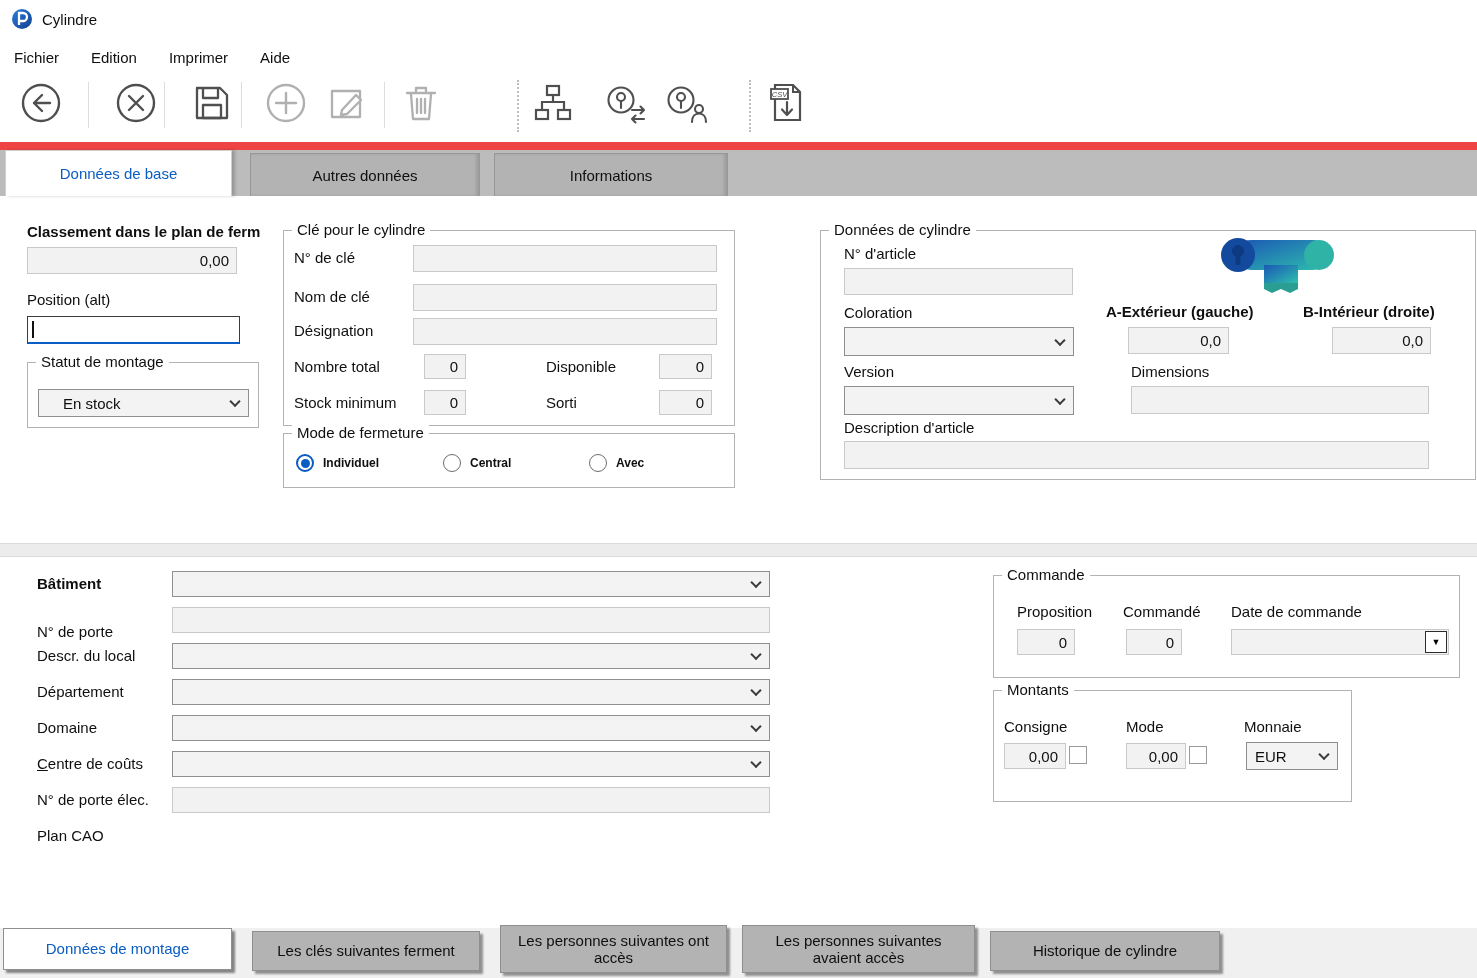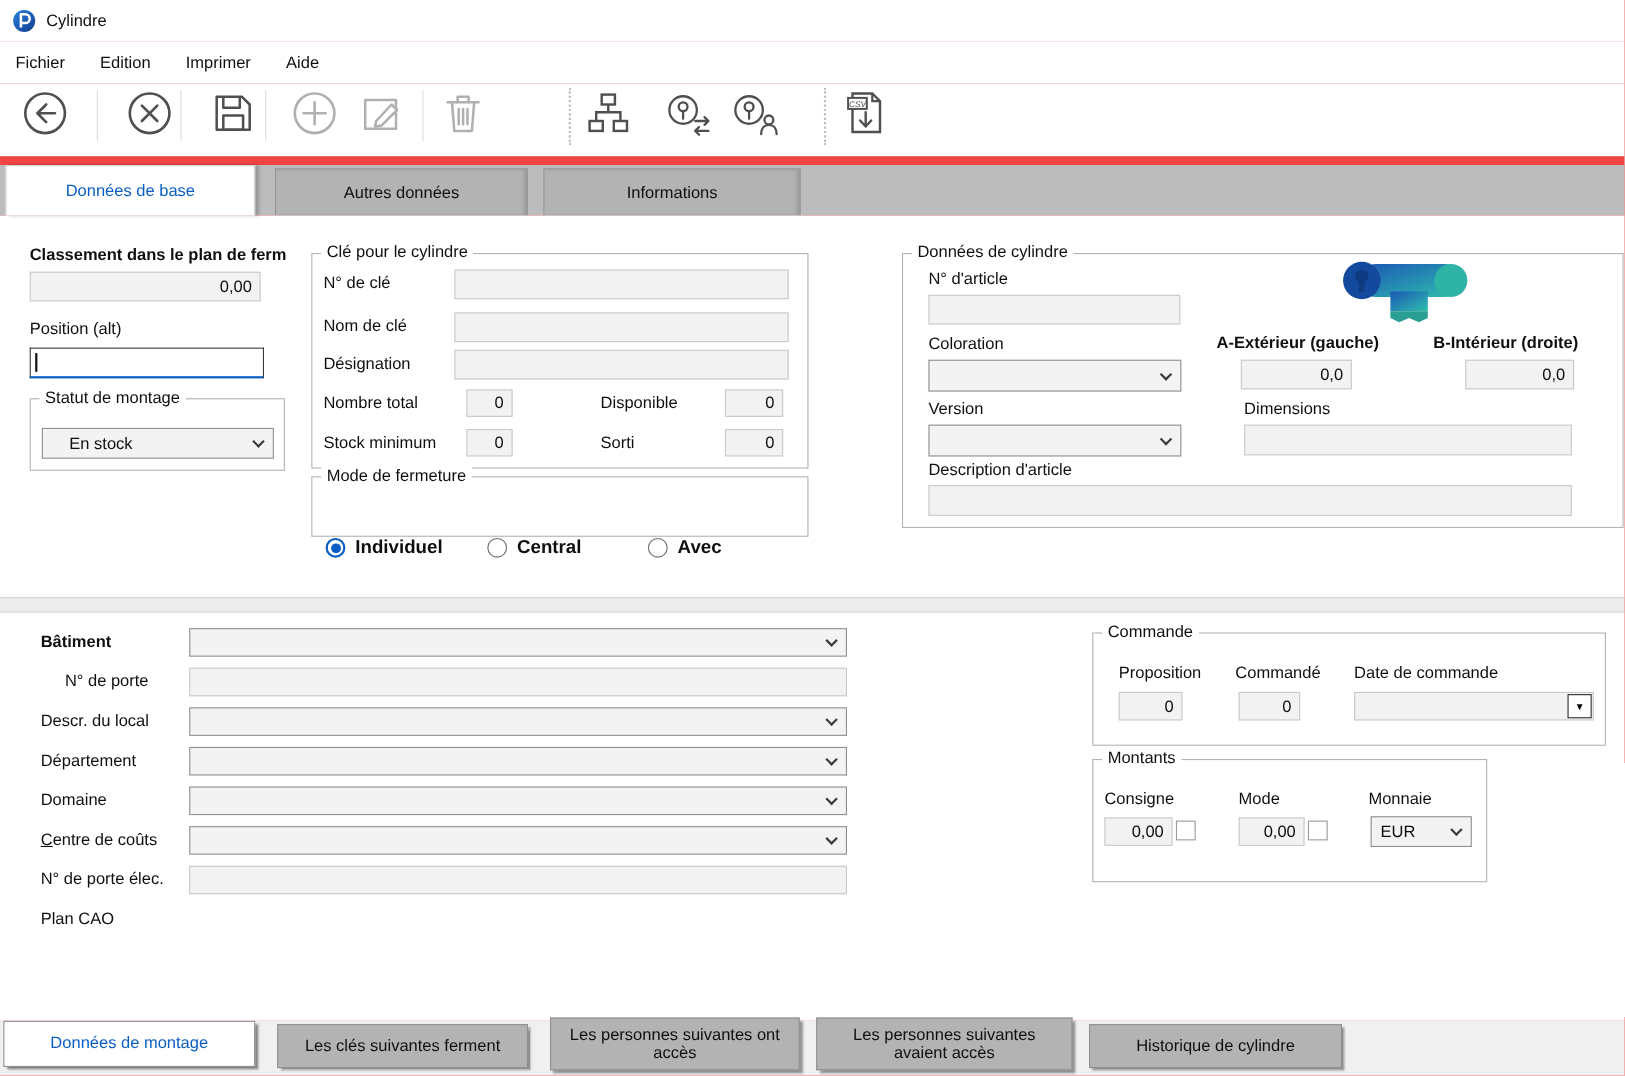--- a/index.html
+++ b/index.html
@@ -55,21 +55,21 @@
          border:1px solid #2b2b2b;display:flex;align-items:center;justify-content:center;
          font-size:9px;color:#000;}
   .chk{position:absolute;width:18px;height:18px;background:#fff;border:1px solid #9a9a9a;}
 
   
   .gbox{position:absolute;border:1px solid #b3b3b3;}
   .gtitle{position:absolute;top:-10px;left:8px;background:#fff;padding:0 5px;
           font-size:15px;white-space:nowrap;line-height:18px;}
 
   
-  .opt{position:absolute;display:flex;align-items:center;gap:9px;font-size:17px;font-weight:700;margin-top:34px;}
+  .opt{position:absolute;display:flex;align-items:center;gap:9px;font-size:12px;font-weight:700;}
   .rdo{width:18px;height:18px;border-radius:50%;background:#fff;border:1.5px solid #6e6e6e;
        position:relative;flex:none;}
   .rdo.sel{border:2px solid #0a5dc2;}
   .rdo.sel::after{content:"";position:absolute;inset:2.5px;border-radius:50%;background:#0a5dc2;}
 
   
   .bstrip{position:absolute;top:928px;left:0;width:1477px;height:50px;background:#f0f0f0;}
   .btab{position:absolute;background:#b3b3b3;border:1px solid #8f8f8f;
         box-shadow:3px 3px 2px rgba(0,0,0,.4);display:flex;align-items:center;
         justify-content:center;text-align:center;font-size:15px;line-height:1.15;
@@ -316,21 +316,21 @@
 
   <div class="hgap"></div>
 
   <div class="panel" style="top:557px;height:371px;">
 
     <div class="lbl b" style="left:37px;top:18px;">Bâtiment</div>
     <div class="combo" style="left:172px;top:14px;width:598px;height:26px;">
       <span class="chev"></span>
     </div>
 
-    <div class="lbl" style="left:37px;top:54px;margin-left:22px;">N° de porte</div>
+    <div class="lbl" style="left:37px;top:66px;">N° de porte</div>
     <div class="field" style="left:172px;top:50px;width:598px;height:26px;"></div>
 
     <div class="lbl" style="left:37px;top:90px;">Descr. du local</div>
     <div class="combo" style="left:172px;top:86px;width:598px;height:26px;">
       <span class="chev"></span>
     </div>
 
     <div class="lbl" style="left:37px;top:126px;text-align:center;">Département</div>
     <div class="combo" style="left:172px;top:122px;width:598px;height:26px;">
       <span class="chev"></span>

